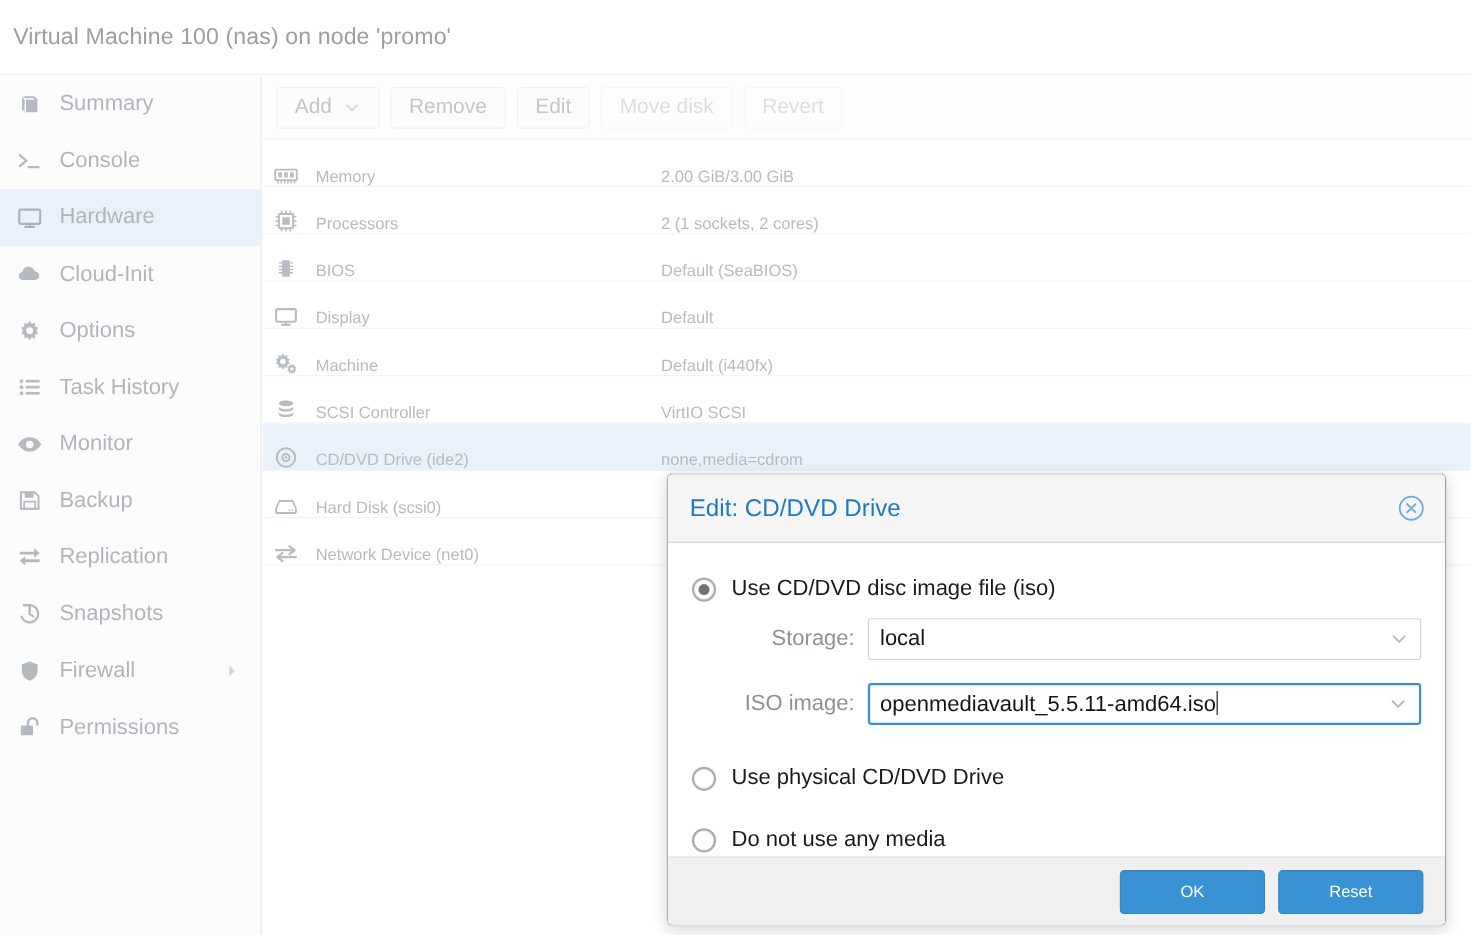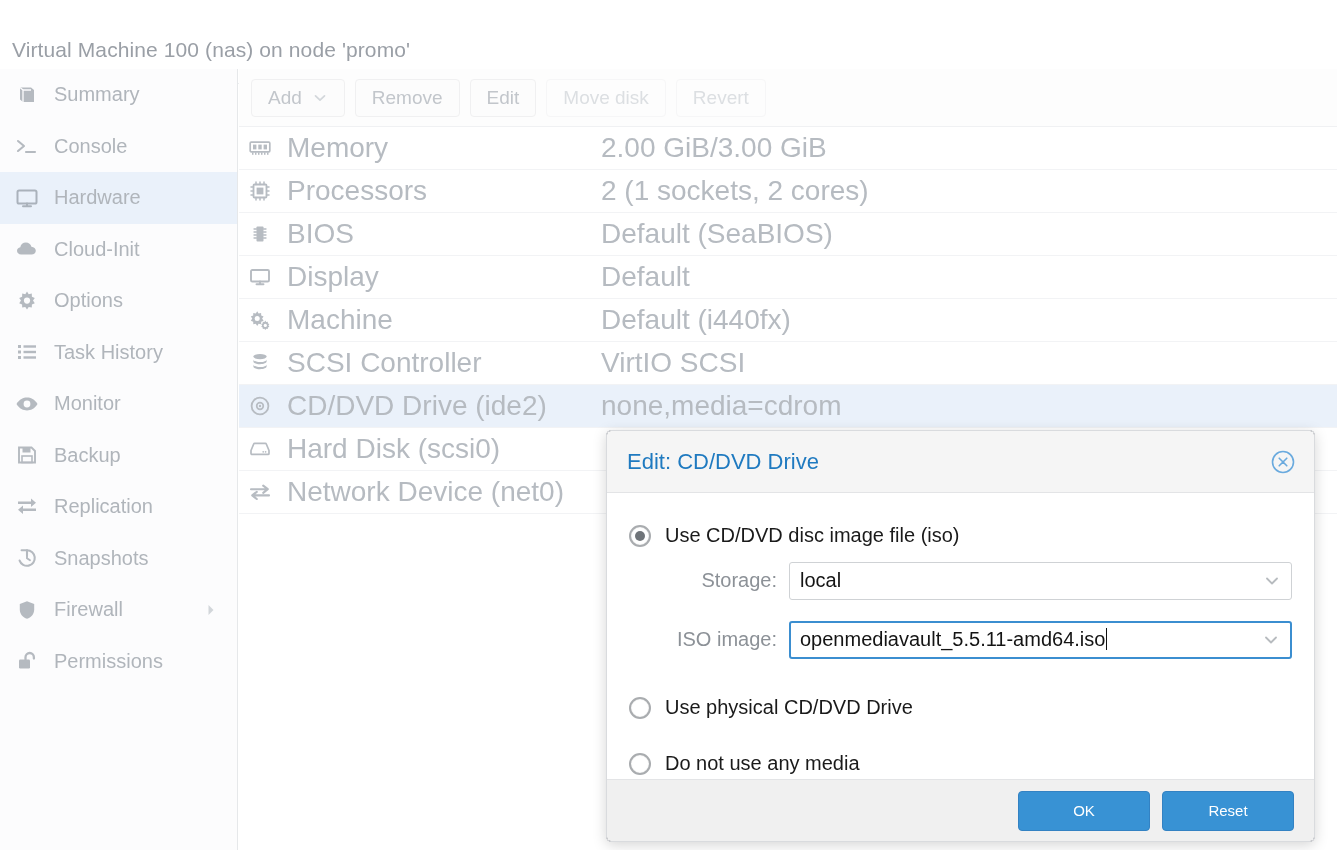--- a/index.html
+++ b/index.html
@@ -11,21 +11,21 @@
     font-family: "Liberation Sans", sans-serif;
   }
   #app {
     position: relative;
     width: 1337px; height: 850px;
     background: #ffffff;
   }
 
   
   #page-header {
-    position: absolute; left: 0; top: 16px;
+    position: absolute; left: 0; top: 0;
     width: 1337px; height: 68px;
     background: #ffffff;
     border-bottom: 1px solid #eceef0;
     display: flex; align-items: center;
   }
   #page-header .title {
     padding-left: 12px;
     font-size: 21px;
     color: #9a9fa6;
     letter-spacing: 0.1px;
@@ -95,24 +95,24 @@
     font-family: "Liberation Sans", sans-serif;
     cursor: pointer;
     white-space: nowrap;
   }
   .tbtn.disabled { color: #dcdfe2; border-color: #f6f6f7; background: #fdfdfd; cursor: default; }
   .tbtn .caret { color: #d3d7db; display: flex; align-items: center; }
 
   
   #hw-table { position: relative; width: 100%; }
   .hw-row {
-    display: flex; align-items: center;
+    display: flex; align-items: flex-end;
     height: 43px;
     border-bottom: 1px solid #f2f3f5;
-    font-size: 28px;
+    font-size: 15px;
     color: #b6bbc1;
     cursor: pointer;
     white-space: nowrap;
   }
   .hw-row.selected { background: #eaf1fa; }
   .hw-row .hw-ico {
     width: 42px; min-width: 42px;
     display: flex; align-items: center; justify-content: center;
     color: #b7bcc2;
   }

